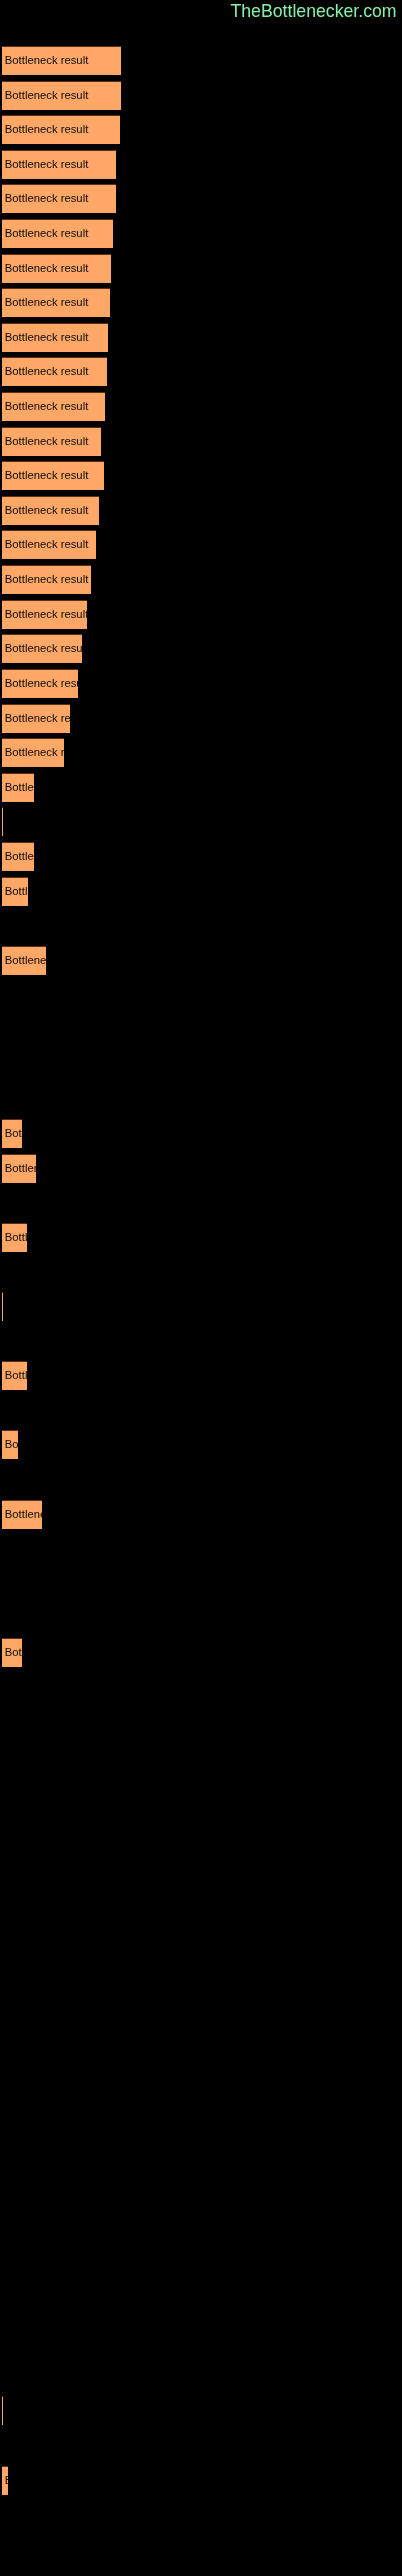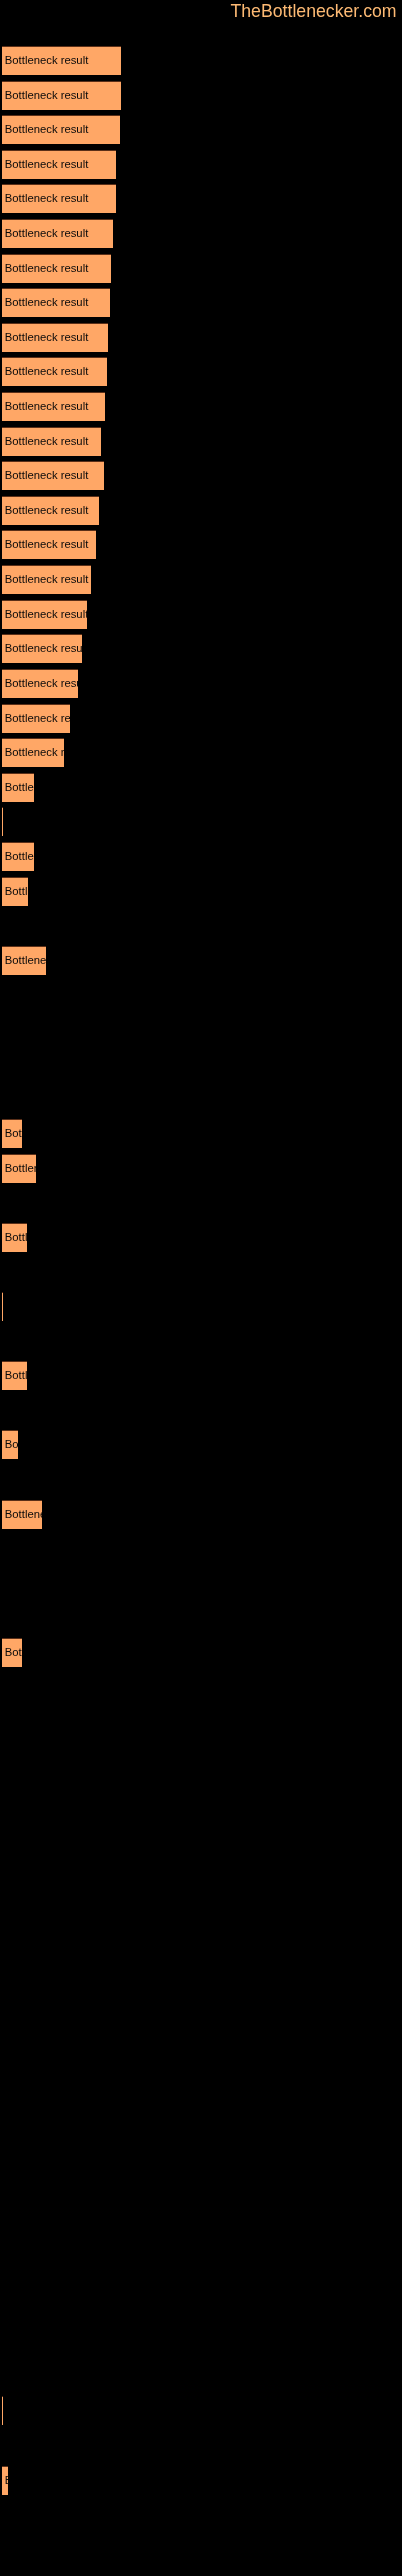--- a/index.html
+++ b/index.html
@@ -24,21 +24,21 @@
     height: 2576px;
     background: #000000;
   }
   #site-title {
     position: absolute;
     right: 6.4px;
     top: 0.8px;
     font-family: "Liberation Sans", sans-serif;
     font-size: 17.7px;
     line-height: 21px;
-    color: #fdba74;
+    color: #86efac;
     letter-spacing: 0px;
     white-space: nowrap;
     text-align: right;
     font-weight: 400;
   }
   #plot-area {
     position: absolute;
     left: 0;
     top: 0;
     width: 403px;

